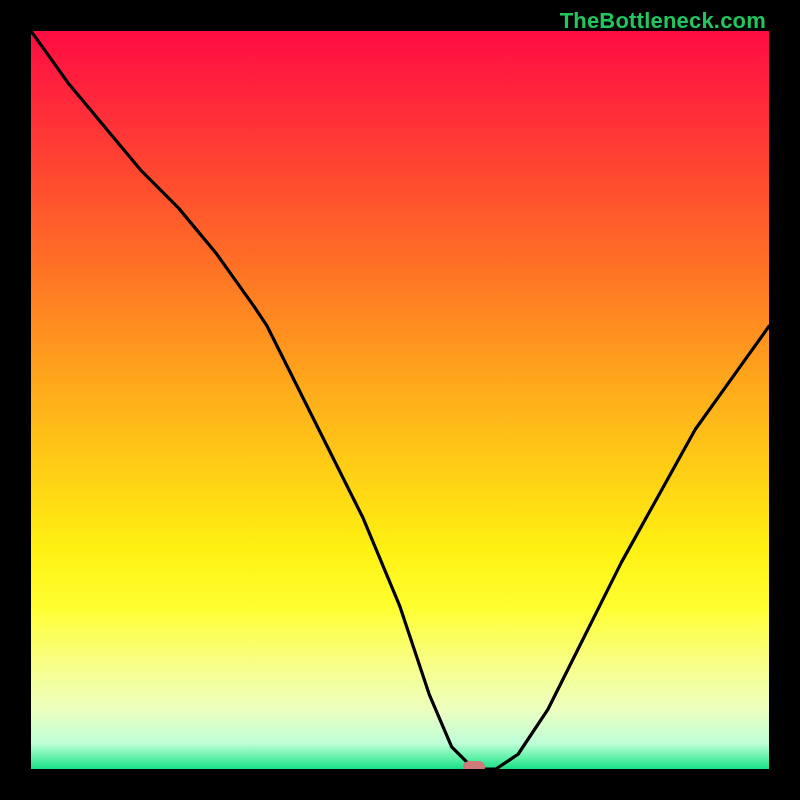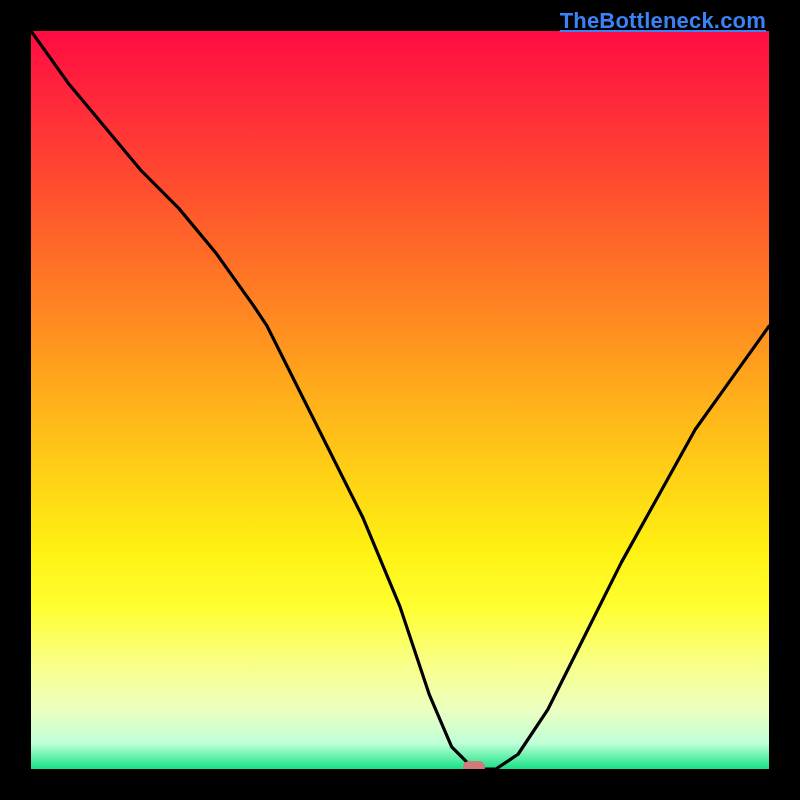--- a/index.html
+++ b/index.html
@@ -23,27 +23,26 @@
     left: 31px;
     top: 31px;
     width: 738px;
     height: 738px;
     overflow: hidden;
   }
   .watermark {
     position: absolute;
     right: 34px;
     top: 8px;
-    color: #3b82f6;
+    color: #22c55e;
     font-family: Arial, Helvetica, sans-serif;
     font-size: 22px;
     font-weight: 600;
     letter-spacing: 0.2px;
     user-select: none;
-    text-decoration: underline;
   }
   .marker {
     position: absolute;
     width: 22px;
     height: 12px;
     border-radius: 6px;
     background: #d07b7b;
     transform: translate(-50%, -50%);
   }
   svg {

